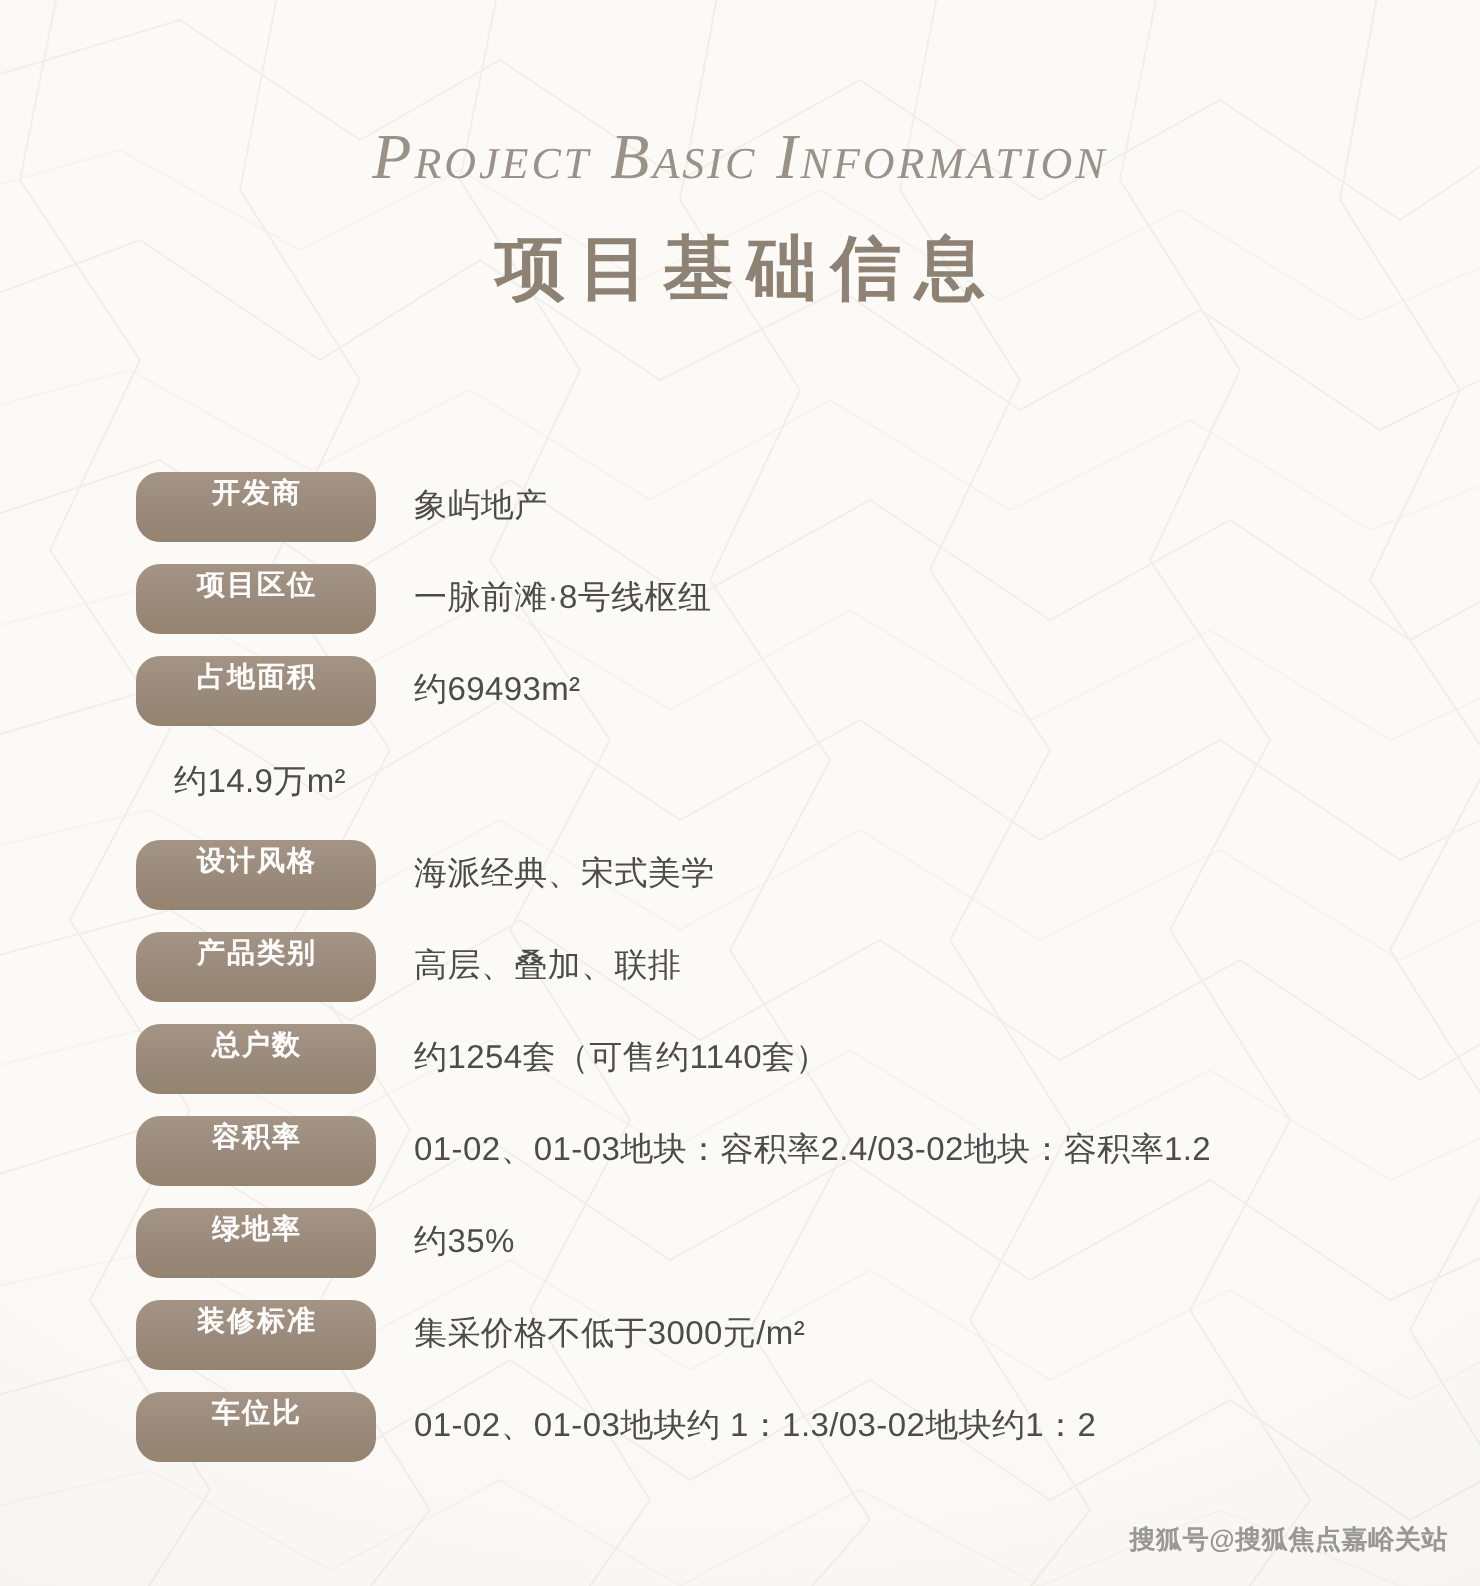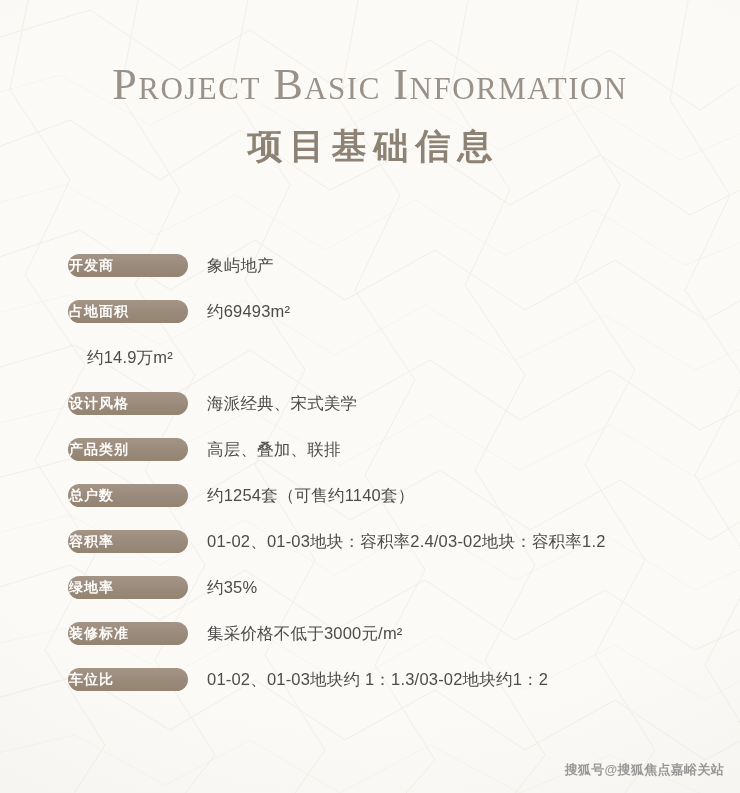--- a/index.html
+++ b/index.html
@@ -42,26 +42,27 @@
   }
 
   
   .header {
     text-align: center;
     padding-top: 62px;
   }
 
   .title-en {
     font-family: "Liberation Serif", "DejaVu Serif", serif;
-    font-size: 44px;
+    font-size: 32px;
     line-height: 1.05;
     color: #9a9189;
     font-variant: small-caps;
     letter-spacing: 1.5px;
     white-space: nowrap;
+    font-style: italic;
   }
 
   .title-cn {
     font-family: "Liberation Serif", "DejaVu Serif", serif;
     font-size: 35px;
     line-height: 1.1;
     color: #8d8274;
     letter-spacing: 7px;
     text-indent: 7px;
     margin-top: 20px;
@@ -76,28 +77,29 @@
 
   .info-row {
     display: flex;
     align-items: center;
     height: 46px;
   }
 
   .row-label {
     flex: 0 0 120px;
     width: 120px;
-    height: 23px;
+    height: 35px;
     border-radius: 12px;
     background: linear-gradient(180deg, #a49485 0%, #9a8a7b 55%, #93836f 100%);
     color: #fdfcfa;
     font-family: "Liberation Serif", "DejaVu Serif", serif;
     font-weight: 700;
     font-size: 14px;
     line-height: 23px;
+    text-align: center;
     letter-spacing: 1px;
     text-indent: 1px;
     white-space: nowrap;
     overflow: hidden;
   }
   .row-label.tight {
     letter-spacing: 0px;
     text-indent: 0px;
     font-size: 13.5px;
   }
@@ -162,20 +164,24 @@
     <div class="title-en">Project Basic Information</div>
     <div class="title-cn">项目基础信息</div>
   </div>
 
   <div class="info-table">
     <div class="info-row">
       <div class="row-label">开发商</div>
       <div class="row-value">象屿地产</div>
     </div>
     <div class="info-row">
+      <div class="row-label">项目区位</div>
+      <div class="row-value">一脉前滩·8号线枢纽</div>
+    </div>
+    <div class="info-row">
       <div class="row-label">占地面积</div>
       <div class="row-value">约69493m²</div>
     </div>
     <div class="info-row">
       <div class="row-value">约14.9万m²</div>
     </div>
     <div class="info-row">
       <div class="row-label">设计风格</div>
       <div class="row-value">海派经典、宋式美学</div>
     </div>

